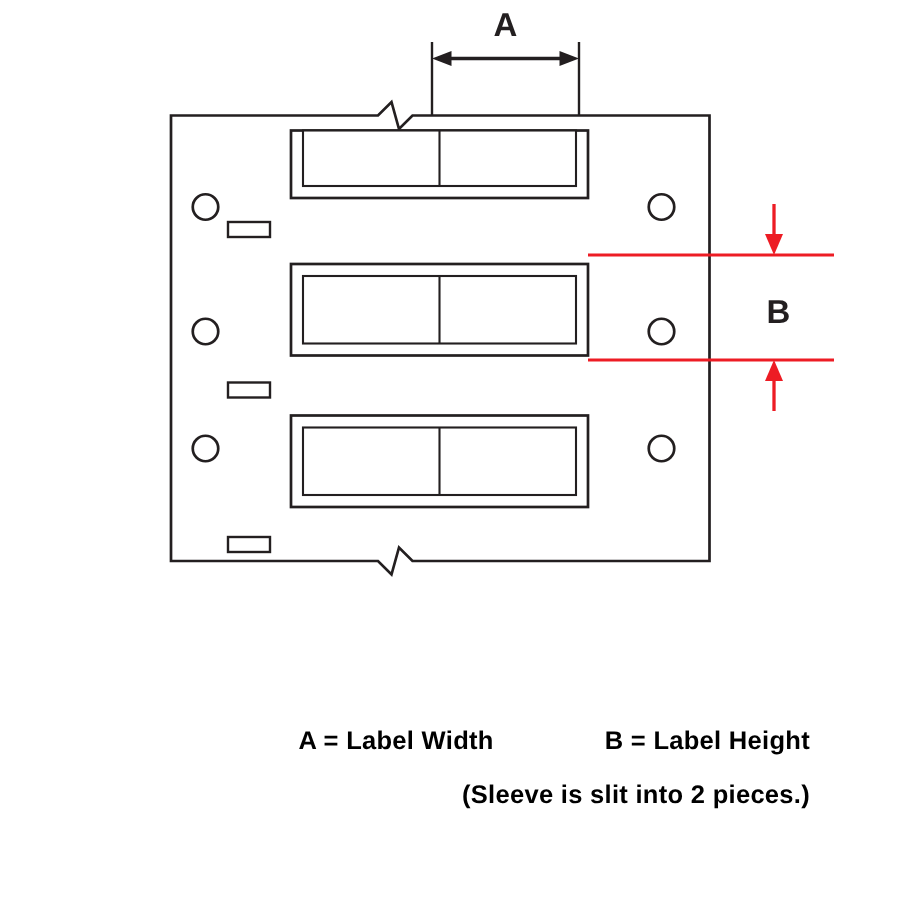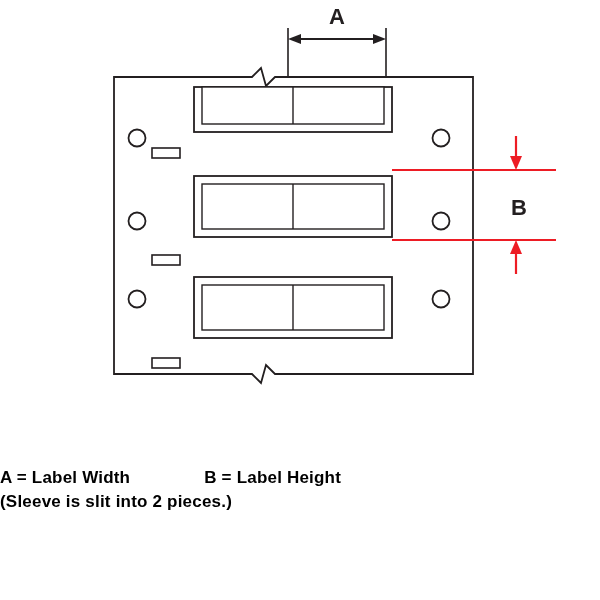--- a/index.html
+++ b/index.html
@@ -23,38 +23,38 @@
     height: 600px;
   }
   svg.diagram {
     display: block;
     width: 600px;
     height: 600px;
   }
   .caption-block {
     position: absolute;
     left: 0;
-    top: 468px;
+    top: 484px;
     width: 540px;
-    text-align: left;
+    text-align: right;
   }
   .caption-line1 {
     font-size: 17px;
     font-weight: bold;
     letter-spacing: 0.2px;
     white-space: pre;
   }
   .caption-gap {
     display: inline-block;
     width: 74px;
   }
   .caption-line2 {
     font-size: 17px;
     font-weight: bold;
-    margin-top: 4px;
+    margin-top: 16px;
     letter-spacing: 0.2px;
   }
 </style>
 </head>
 <body>
 
 <div id="diagram-root">
   <svg class="diagram" viewBox="0 0 600 600" xmlns="http://www.w3.org/2000/svg">
 
     <g>

